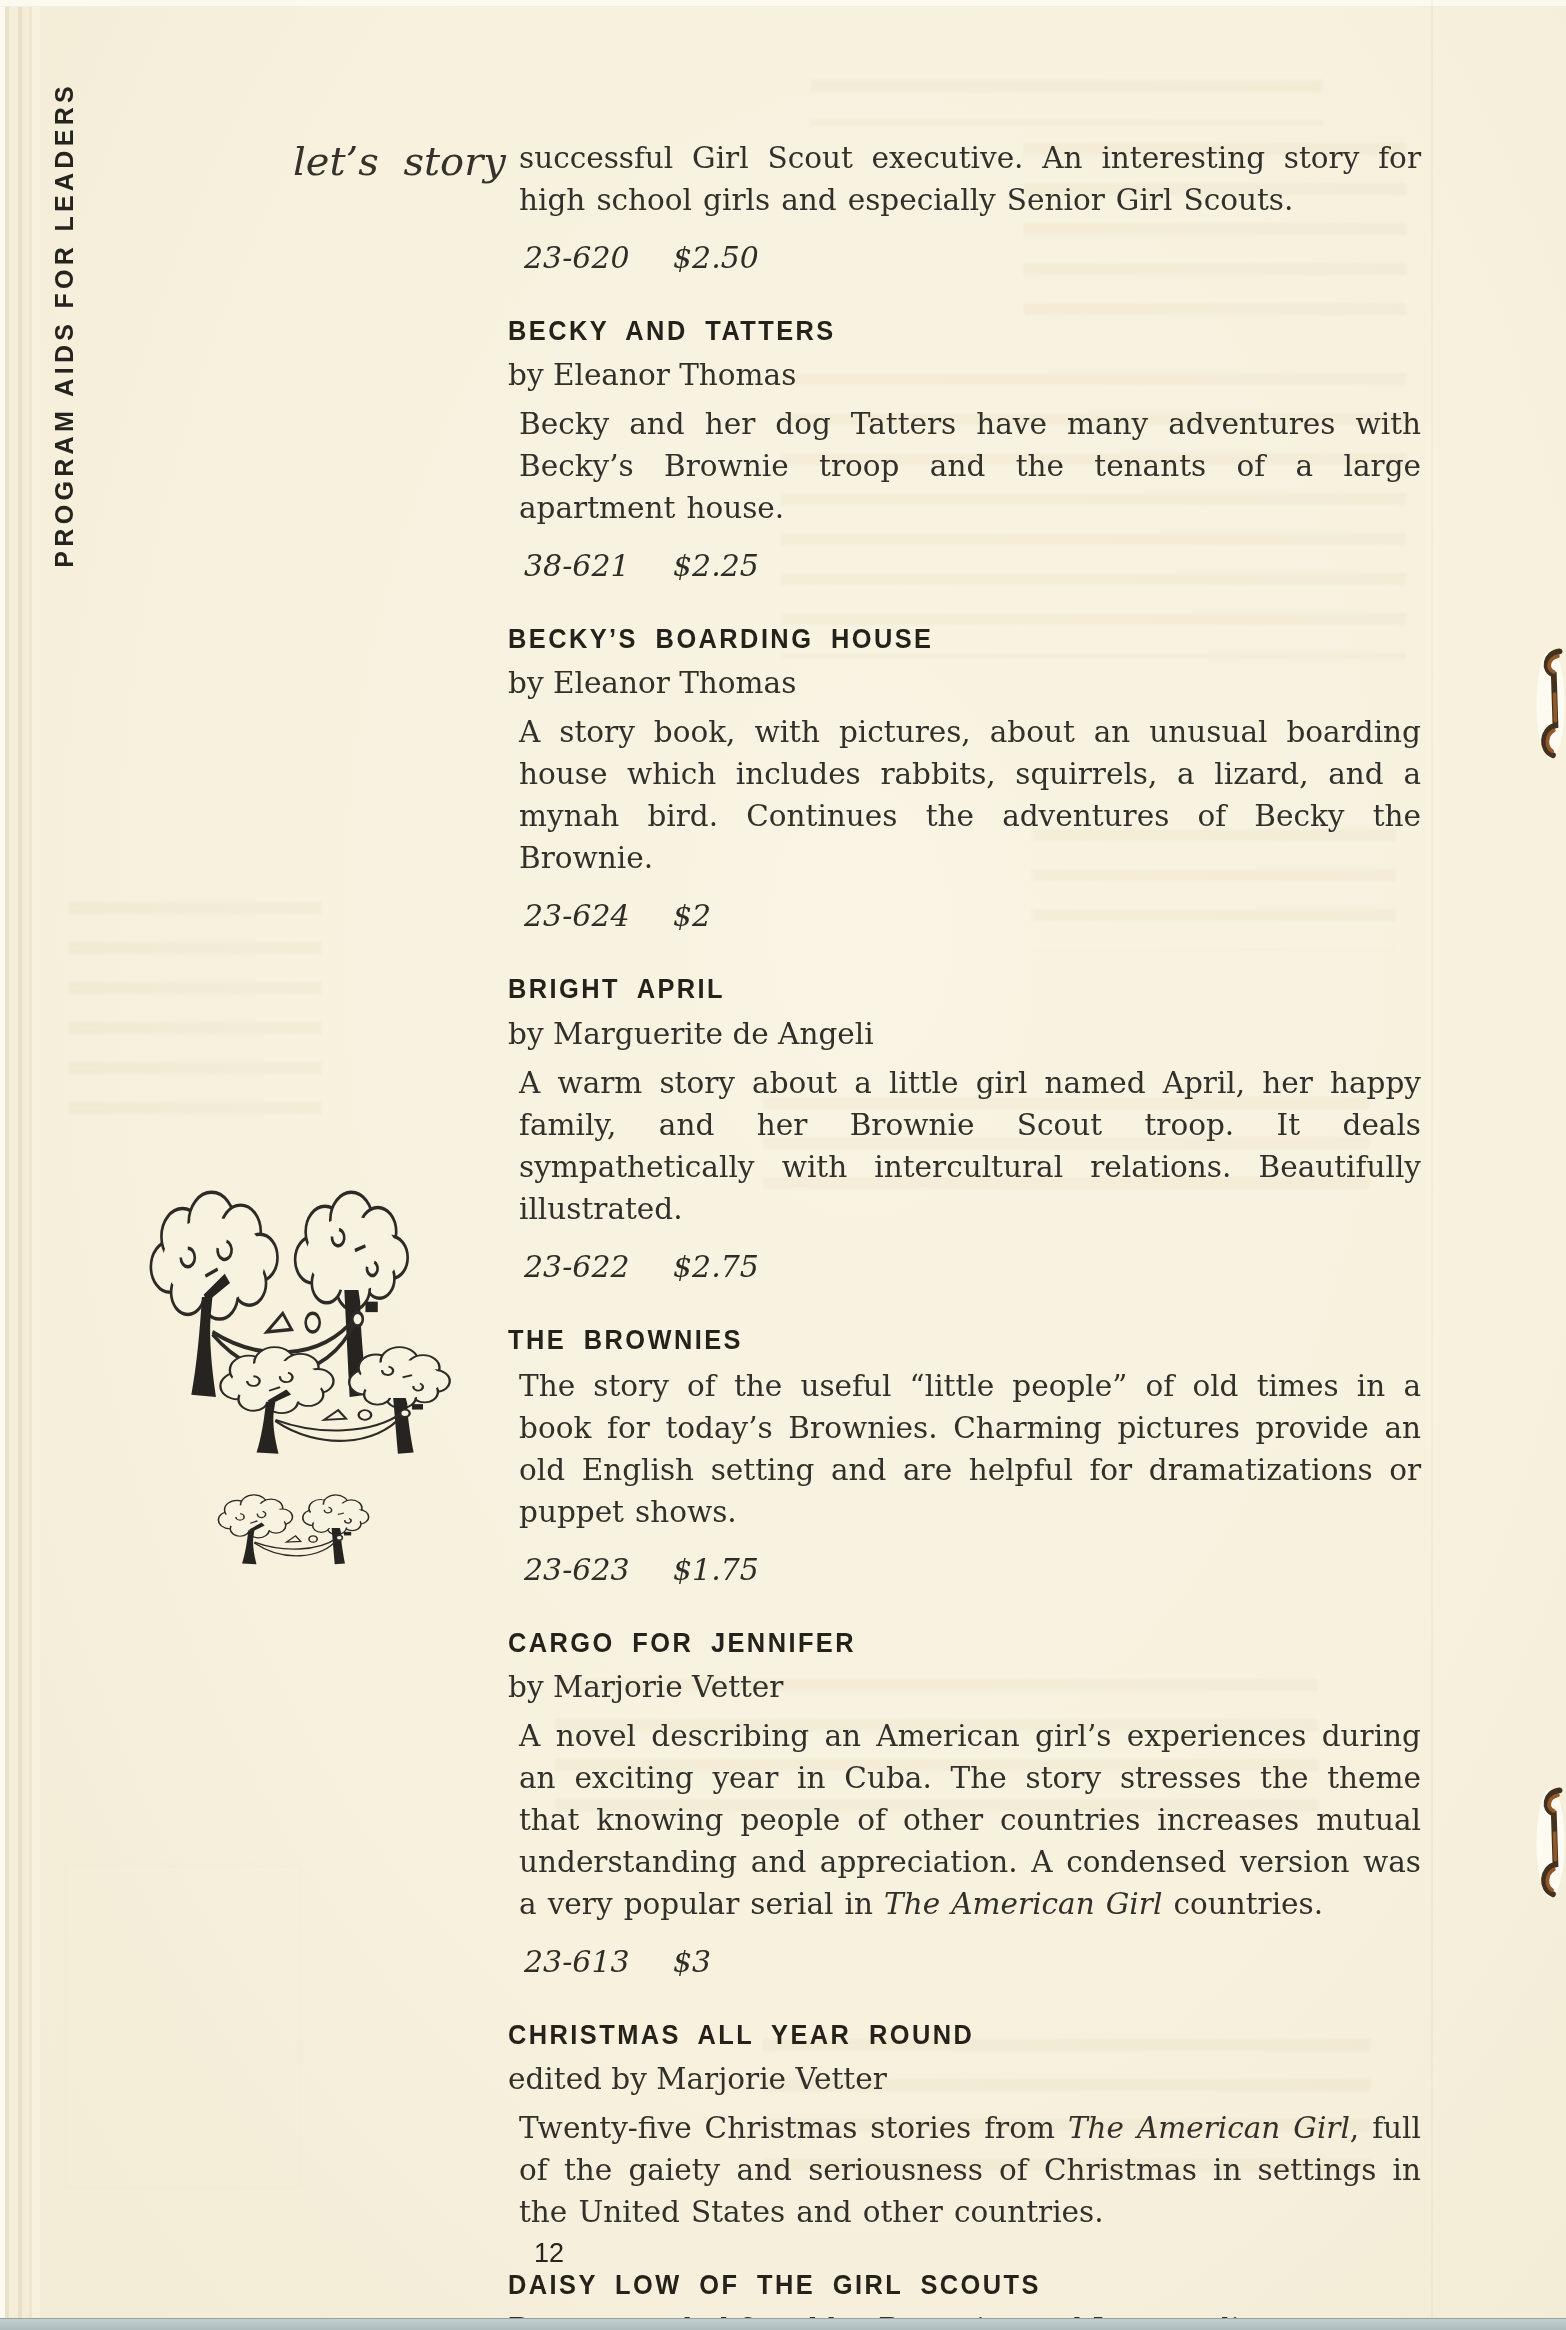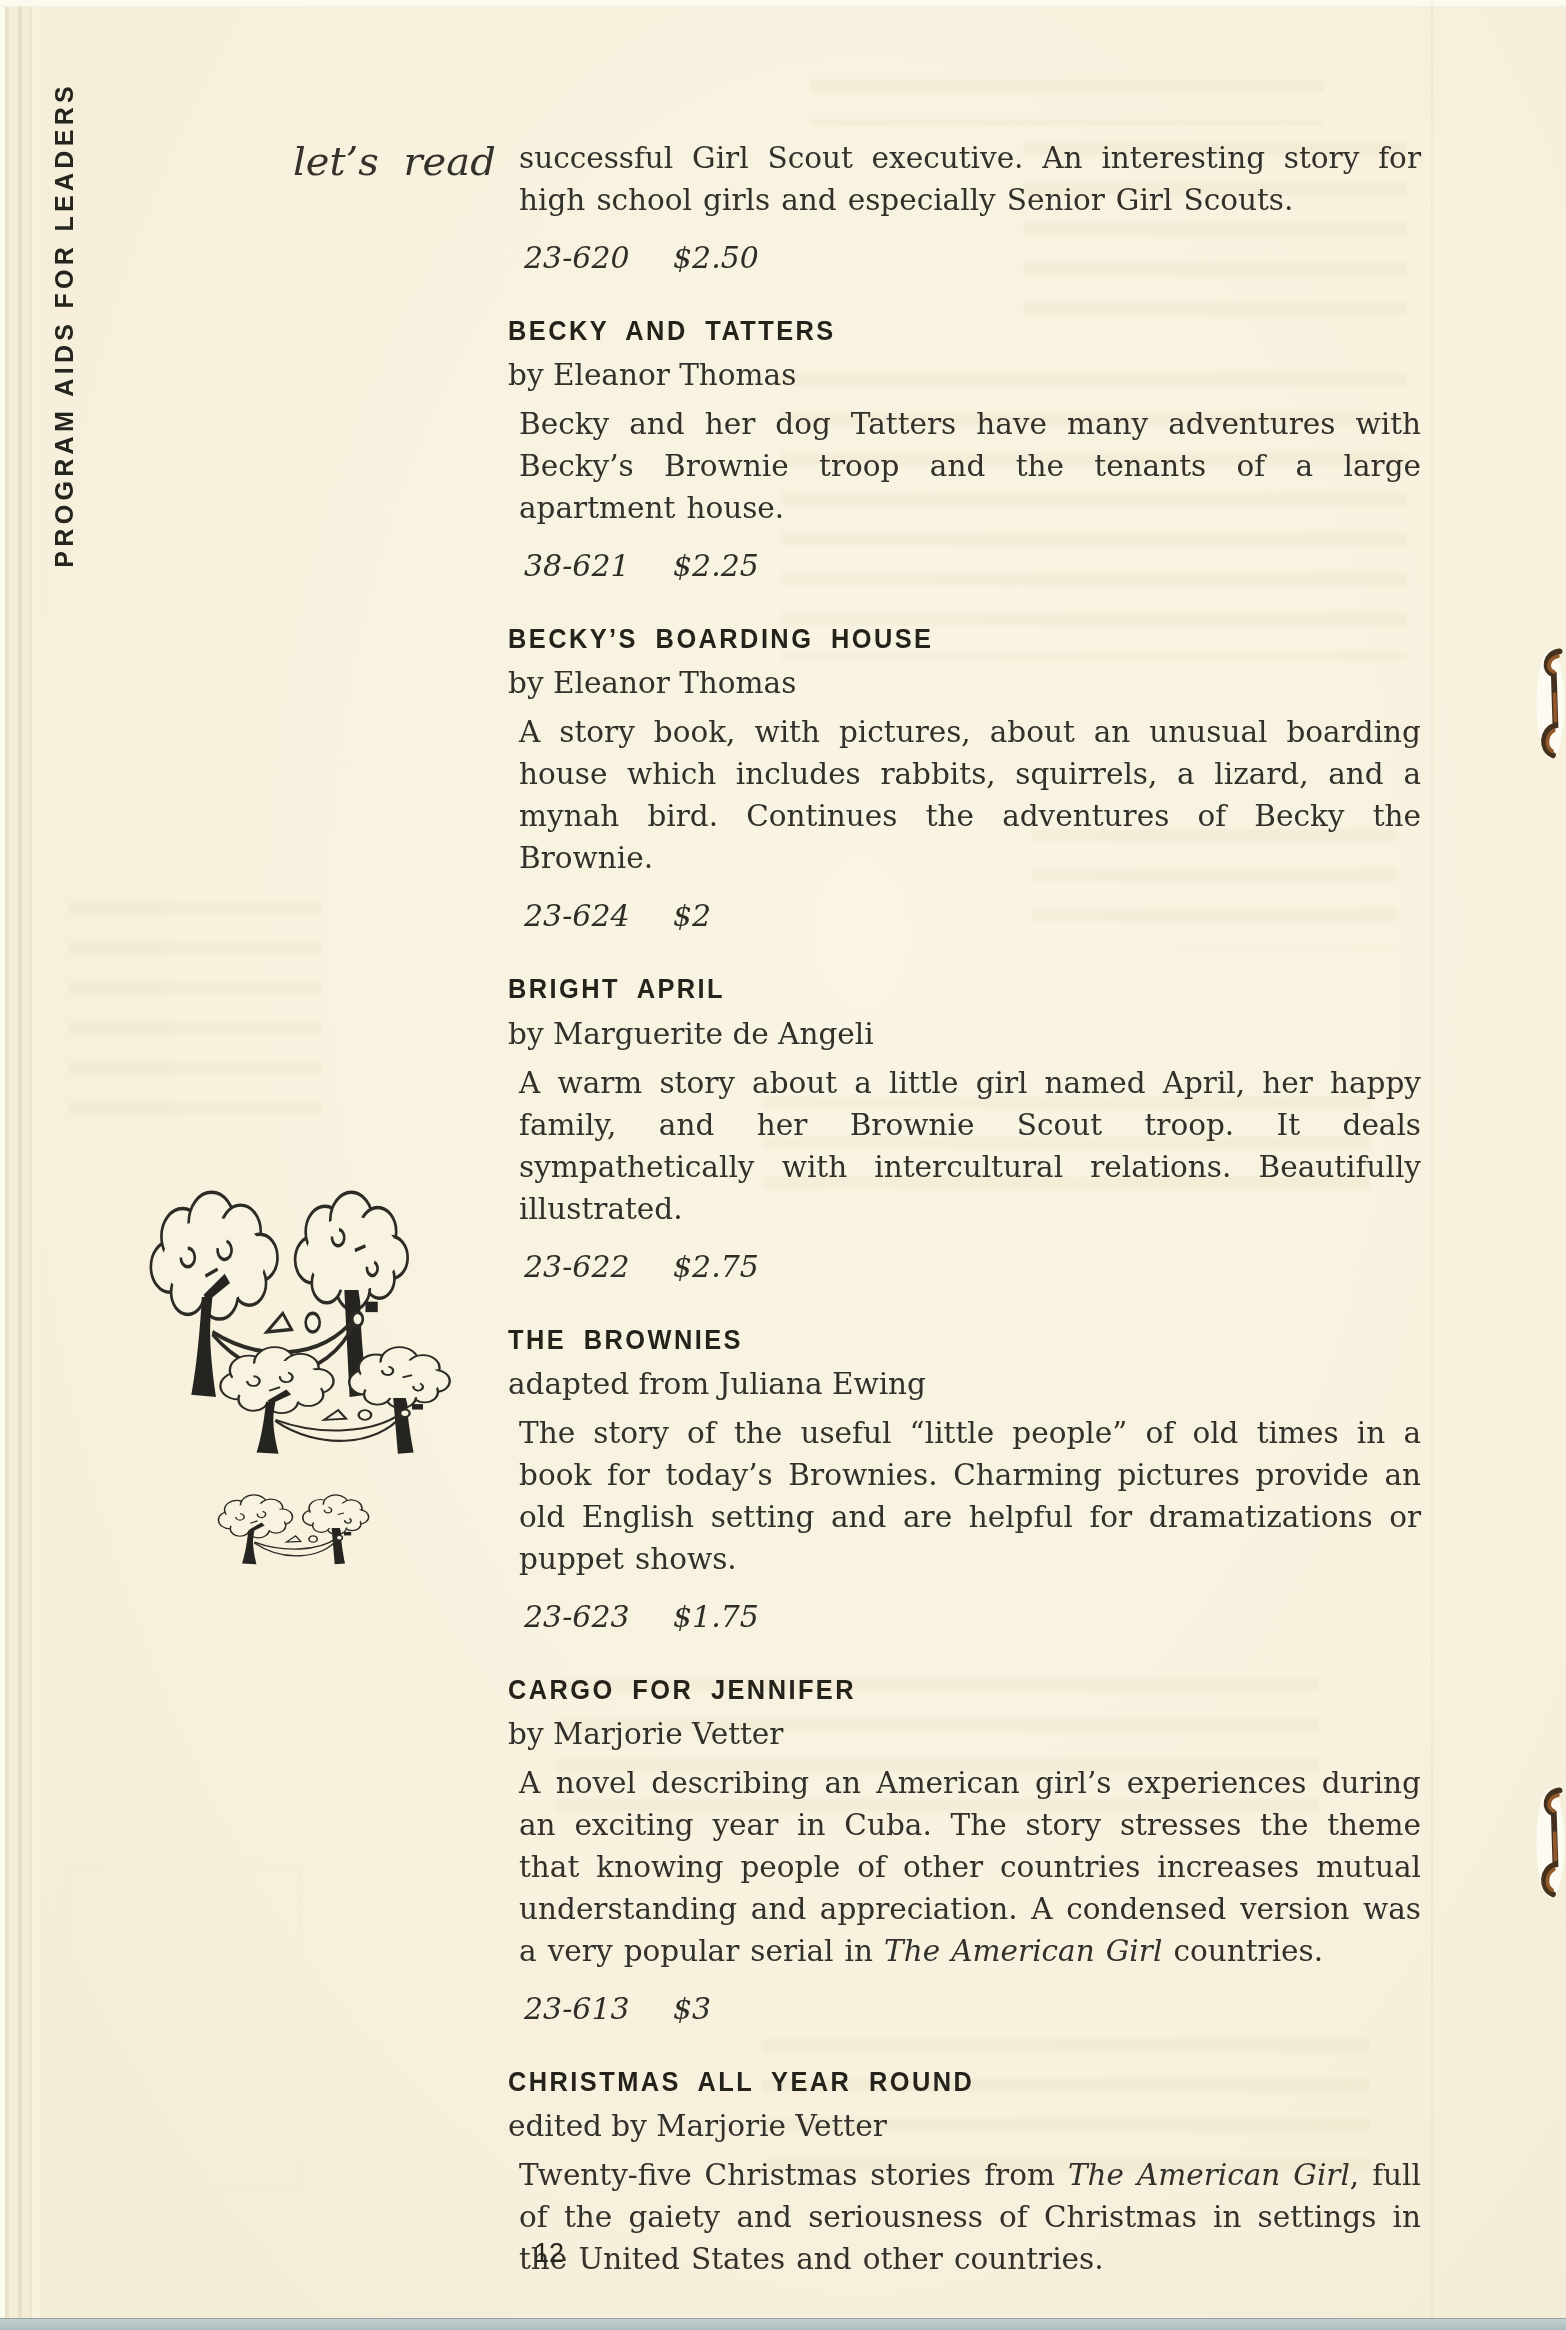--- a/index.html
+++ b/index.html
@@ -64,21 +64,21 @@
   <div class="ghost" style="left:781px;top:373px;width:625px;height:286px;"></div>
   <div class="ghost" style="left:1032px;top:829px;width:364px;height:121px;"></div>
   <div class="ghost" style="left:763px;top:1097px;width:607px;height:104px;"></div>
   <div class="ghost" style="left:555px;top:1679px;width:763px;height:152px;"></div>
   <div class="ghost" style="left:763px;top:2039px;width:607px;height:139px;"></div>
   <div class="ghost" style="left:69px;top:902px;width:252px;height:226px;"></div>
   <div class="ghost-box" style="left:65px;top:1865px;width:234px;height:321px;"></div>
 
   <div class="side-label">PROGRAM AIDS FOR LEADERS</div>
 
-  <div class="lets-read">let’s read</div>
+  <div class="lets-read">let’s story</div>
 
   <div class="column">
 
     <section>
       <p class="desc" style="margin-top:0;"><span>successful Girl Scout executive. An interesting story for high school girls and especially Senior Girl Scouts.</span></p>
       <p class="codeline"><span class="code">23-620</span><span>$2.50</span></p>
     </section>
 
     <section class="bk">
       <h3 class="bk-title">BECKY AND TATTERS</h3>
@@ -96,21 +96,20 @@
 
     <section class="bk">
       <h3 class="bk-title">BRIGHT APRIL</h3>
       <p class="byline">by Marguerite de Angeli</p>
       <p class="desc"><span>A warm story about a little girl named April, her happy family, and her Brownie Scout troop. It deals sympathetically with intercultural relations. Beautifully illustrated.</span></p>
       <p class="codeline"><span class="code">23-622</span><span>$2.75</span></p>
     </section>
 
     <section class="bk">
       <h3 class="bk-title">THE BROWNIES</h3>
-      <p class="byline">adapted from Juliana Ewing</p>
       <p class="desc"><span>The story of the useful “little people” of old times in a book for today’s Brownies. Charming pictures provide an old English setting and are helpful for dramatizations or puppet shows.</span></p>
       <p class="codeline"><span class="code">23-623</span><span>$1.75</span></p>
     </section>
 
     <section class="bk">
       <h3 class="bk-title">CARGO FOR JENNIFER</h3>
       <p class="byline">by Marjorie Vetter</p>
       <p class="desc"><span>A novel describing an American girl’s experiences during an exciting year in Cuba. The story stresses the theme that knowing people of other countries increases mutual understanding and appreciation. A condensed version was a very popular serial in </span><span class="it">The American Girl</span><span> countries.</span></p>
       <p class="codeline"><span class="code">23-613</span><span>$3</span></p>
     </section>

